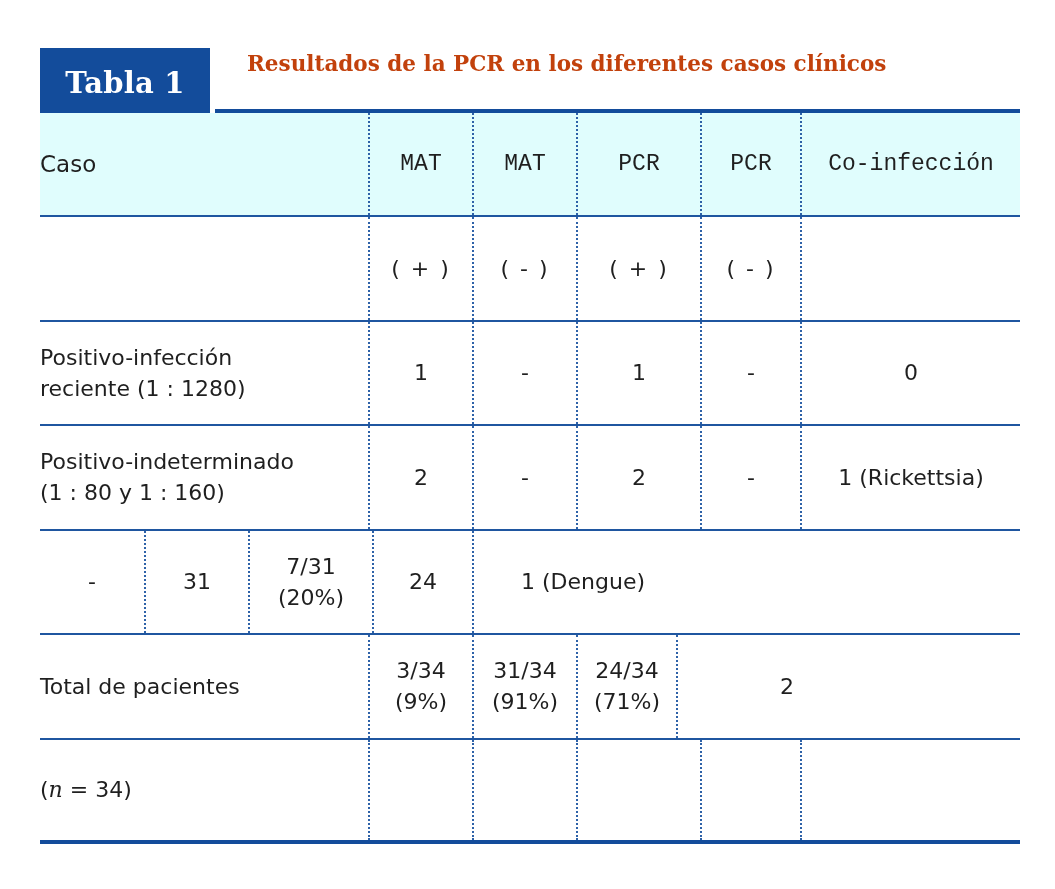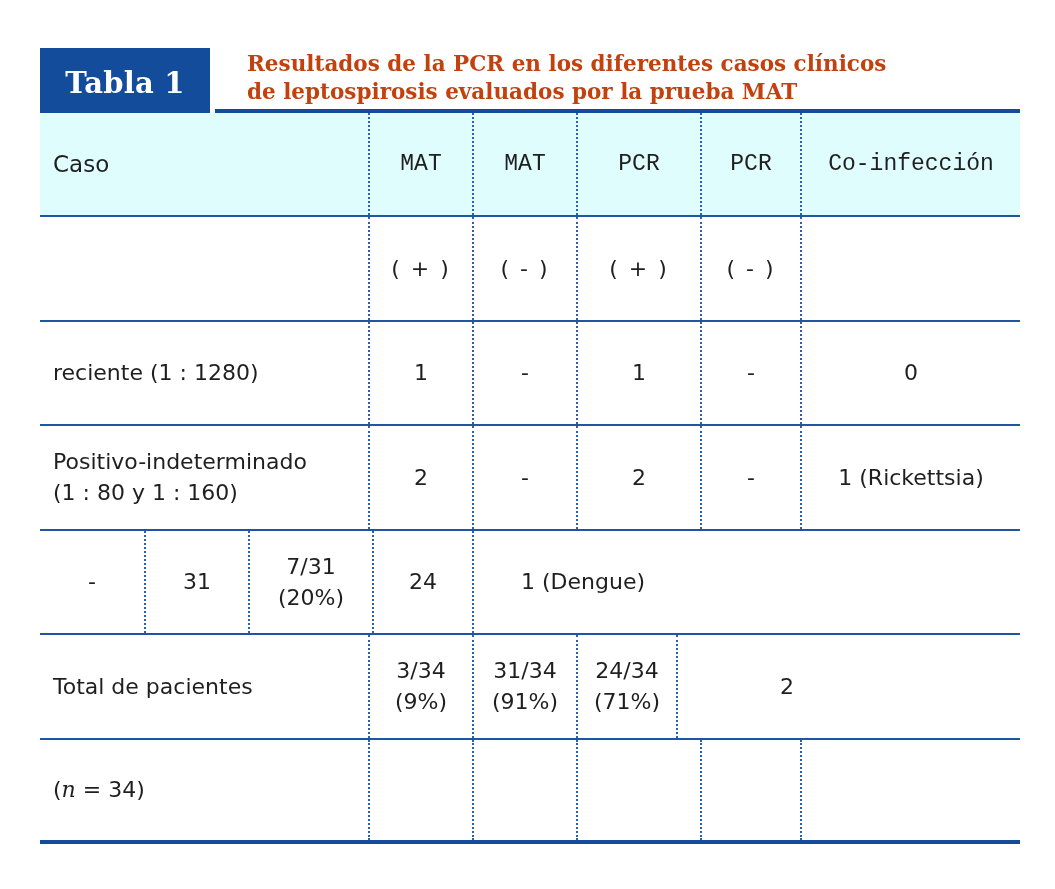--- a/index.html
+++ b/index.html
@@ -80,21 +80,21 @@
       justify-content: center;
       text-align: center;
       box-sizing: border-box;
       font-size: 22px;
       line-height: 31px;
       position: relative;
     }
     .cell + .cell {
       border-left: 2px dotted #2e62a8;
     }
-    .c0 { width: 328px; justify-content: flex-start; text-align: left; padding-left: 13px; }
+    .c0 { width: 328px; justify-content: flex-start; text-align: left; }
     .c1 { width: 104px; }
     .c2 { width: 104px; }
     .c3 { width: 124px; }
     .c4 { width: 100px; }
     .c5 { width: 220px; }
     .header .cell {
       font-family: Liberation Mono, monospace;
       font-size: 23px;
     }
     .header .c0 {
@@ -106,21 +106,20 @@
     .sign { letter-spacing: 2px; }
     .italic-n { font-style: italic; font-family: "DejaVu Serif", serif; }
   </style>
 </head>
 <body>
 
 <div class="tab-box">Tabla 1</div>
 
 <div class="title">
   <div>Resultados de la PCR en los diferentes casos clínicos</div>
-  <div>de leptospirosis evaluados por la prueba MAT</div>
 </div>
 
 <div class="top-rule"></div>
 
 <div class="table">
 
   <div class="row header">
     <div class="cell c0">Caso</div>
     <div class="cell c1">MAT</div>
     <div class="cell c2">MAT</div>
@@ -134,20 +133,21 @@
     <div class="cell c1 sign">( + )</div>
     <div class="cell c2 sign">( - )</div>
     <div class="cell c3 sign">( + )</div>
     <div class="cell c4 sign">( - )</div>
     <div class="cell c5"></div>
   </div>
 
   <div class="row body-row">
     <div class="cell c0">
       <div class="multiline">
+        <span>Positivo-infección</span>
         <span>reciente (1 : 1280)</span>
       </div>
     </div>
     <div class="cell c1">1</div>
     <div class="cell c2">-</div>
     <div class="cell c3">1</div>
     <div class="cell c4">-</div>
     <div class="cell c5">0</div>
   </div>
 

